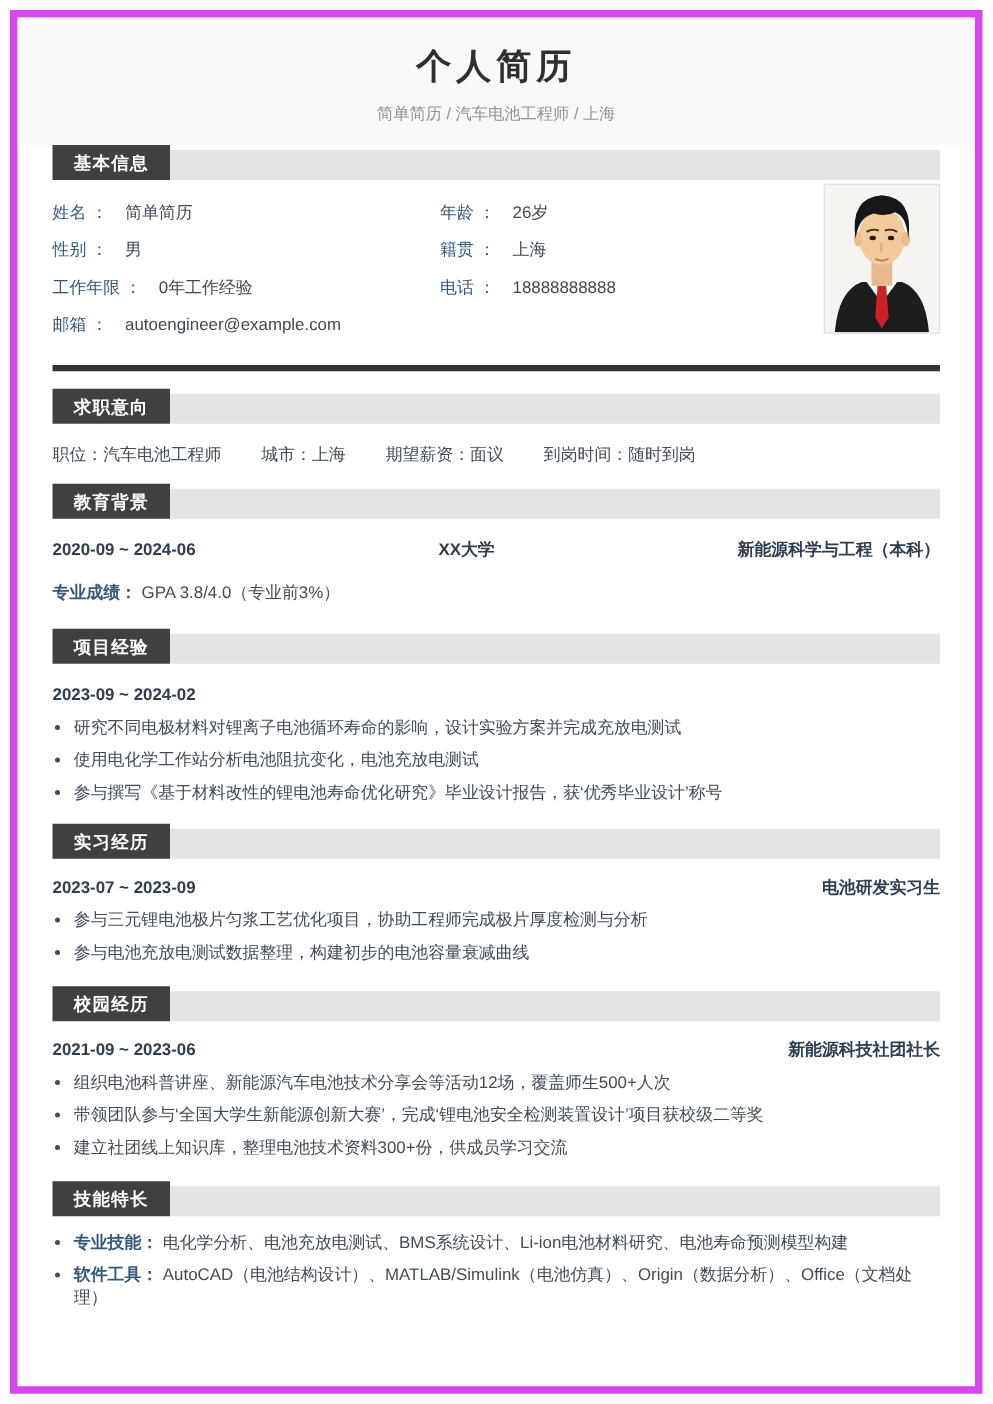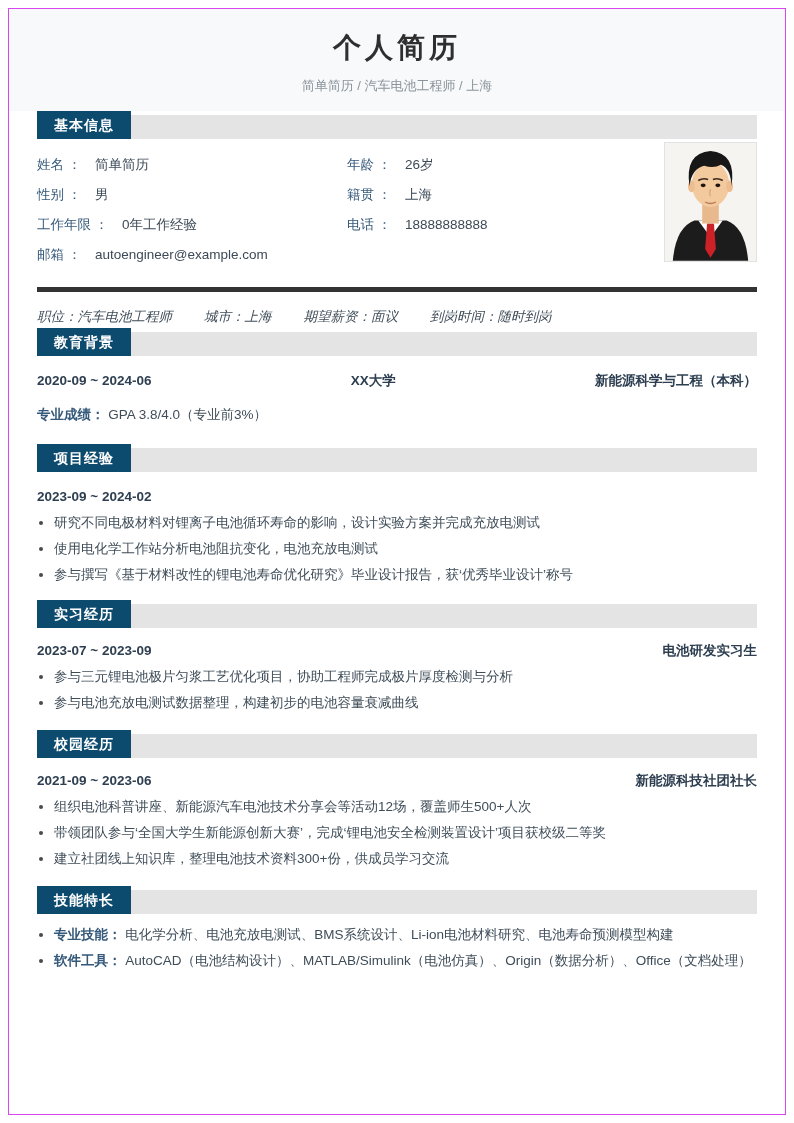--- a/index.html
+++ b/index.html
@@ -1,49 +1,49 @@
 <!DOCTYPE html>
 <html><head>
 <meta charset="utf-8">
 <style>
   * { margin:0; padding:0; box-sizing:border-box; }
   html,body { width:794px; height:1123px; background:#fff; overflow:hidden;
     font-family:"Liberation Sans","DejaVu Sans",sans-serif; }
   .page { position:absolute; left:8px; top:8px; width:778px; height:1107px;
-    border:1px solid #d946ef; background:#fff; overflow:hidden; }
+    border:6px solid #d946ef; background:#fff; overflow:hidden; }
 
   
   .rheader { background:#f7f9fa; padding:20px 0 16px; text-align:center; }
   .rheader h1 { font-size:28px; font-weight:bold; color:#2f2f2f; letter-spacing:4px; }
   .rheader .subtitle { margin-top:10px; font-size:13px; color:#8b949c; }
 
   .body { padding:0 28px; }
 
   
   .sec-h { display:flex; align-items:flex-end; height:28px; }
-  .badge { background:#0c4a6e; color:#fff; font-size:14px; font-weight:bold;
+  .badge { background:#404040; color:#fff; font-size:14px; font-weight:bold;
     height:28px; line-height:28px; padding:0 17px; letter-spacing:1px; flex:0 0 auto; }
   .secbar { flex:1 1 auto; height:24px; background:#e4e4e4; }
 
   
   .basic-wrap { position:relative; padding:16px 0 0; min-height:138px; }
   .info-grid { display:flex; }
   .col-l { width:310px; }
   .col-r { width:300px; }
   .field { height:30px; line-height:20px; font-size:13.5px; }
   .field .lbl { font-weight:normal; color:#35597a; }
   .field .val { color:#3c4956; margin-left:10px; }
   .photo { position:absolute; right:0; top:3px; width:93px; height:120px;
     border:1px solid #e2e2e2; background:#f6f4f1; overflow:hidden; }
   .photo svg { display:block; width:100%; height:100%; }
 
   .divider { height:5px; background:#333; margin-top:10px; }
 
   
-  .intent-line { margin:16px 0 2px; font-size:13.5px; color:#3f4d59; display:flex;font-style:italic; }
+  .intent-line { margin:16px 0 14px; font-size:13.5px; color:#3f4d59; display:flex; }
   .intent-pair { margin-right:32px; }
 
   
   .row-bold { display:flex; justify-content:space-between; margin-top:16px;
     font-size:13.5px; font-weight:bold; color:#2d3e50; line-height:18px; }
   .row-bold .mid { flex:1; text-align:center; }
   .row-bold .right { text-align:right; }
   .line { margin-top:12px; font-size:13.5px; line-height:26px; color:#3f4d59; }
   .line .lbl { font-weight:bold; color:#35597a; }
   ul.bullets { list-style:none; margin-top:6px; }
@@ -132,20 +132,24 @@
           <ellipse cx="54" cy="43" rx="2.6" ry="1.8" fill="#22150d"></ellipse>
 
           <path d="M46.5 47 q-1.5 5 0 7" stroke="#d8a273" stroke-width="1.2" fill="none"></path>
           <path d="M41 60 q5.5 3 11 0" stroke="#b97a5a" stroke-width="1.4" fill="none"></path>
         </svg>
       </div>
     </div>
 
     <div class="divider"></div>
 
+    <div class="sec-h" style="margin-top:14px">
+      <span class="badge">求职意向</span>
+      <span class="secbar"></span>
+    </div>
     <div class="intent-line">
       <span class="intent-pair"><span>职位：</span><span>汽车电池工程师</span></span>
       <span class="intent-pair"><span>城市：</span><span>上海</span></span>
       <span class="intent-pair"><span>期望薪资：</span><span>面议</span></span>
       <span class="intent-pair"><span>到岗时间：</span><span>随时到岗</span></span>
     </div>
 
     <div class="sec-h">
       <span class="badge">教育背景</span>
       <span class="secbar"></span>

